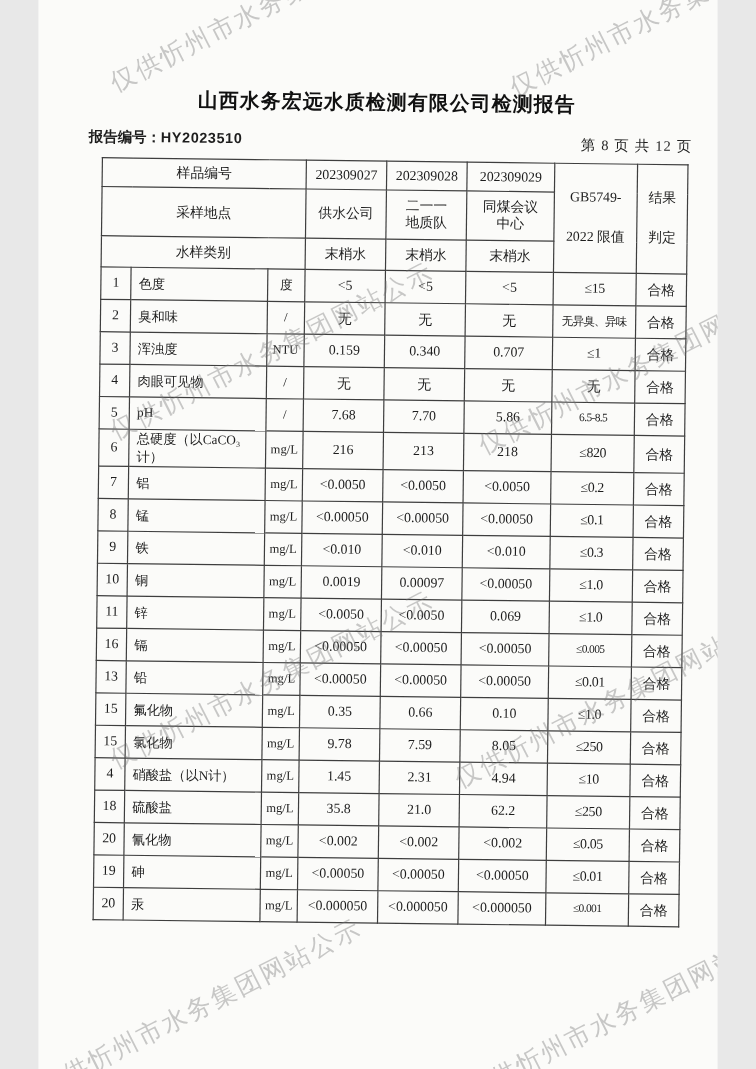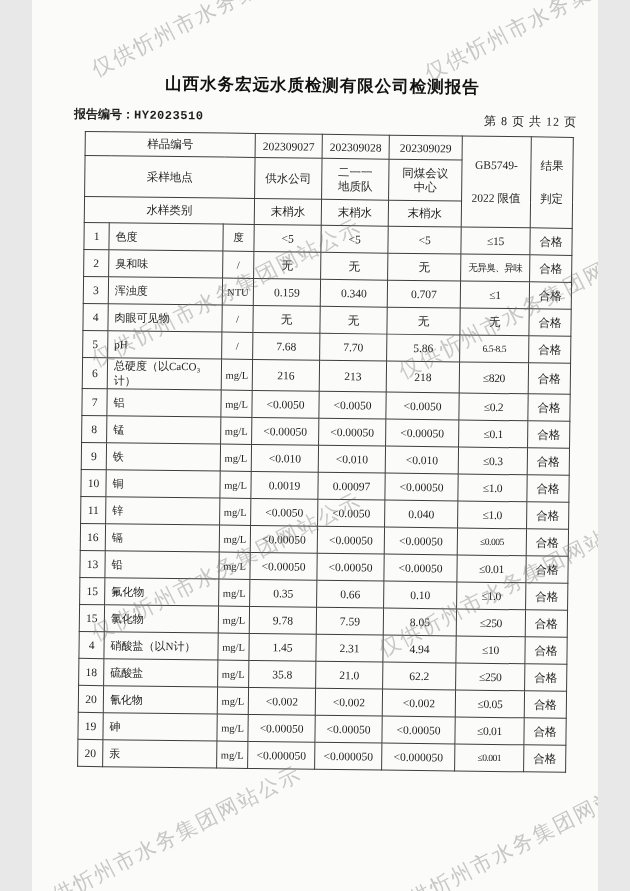--- a/index.html
+++ b/index.html
@@ -9,21 +9,21 @@
     font-family:"Liberation Serif","DejaVu Serif",serif;color:#1d1d1d;
   }
   .content{position:absolute;inset:0;transform:rotate(0.7deg);transform-origin:60px 120px;}
   .title{
     position:absolute;top:72px;left:0;width:580px;margin:0;
     text-align:center;font-size:16.5px;font-weight:bold;letter-spacing:1px;
     font-family:"Liberation Sans","DejaVu Sans",sans-serif;color:#111;
   }
   .report-no{position:absolute;left:42px;top:106px;font-size:12px;font-weight:bold;}
   .report-no .lab{font-family:Liberation Mono, monospace;}
-  .report-no .val{font-family:Liberation Mono, monospace;letter-spacing:0.5px;}
+  .report-no .val{font-family:Liberation Sans, sans-serif;letter-spacing:0.5px;}
   .page-info{position:absolute;left:452px;top:108px;font-size:12px;letter-spacing:1px;}
   table.results{
     position:absolute;left:53px;top:131px;width:488px;
     border-collapse:collapse;table-layout:fixed;z-index:2;
   }
   .results th,.results td{
     border:1px solid #3e3e3e;text-align:center;vertical-align:middle;
     padding:0;font-weight:normal;font-size:11.5px;overflow:hidden;color:#1d1d1d;
   }
   .h-row-a th{height:23px;}
@@ -207,21 +207,21 @@
             <td>&lt;0.00050</td>
     <td class="c-limit">≤1.0</td>
     <td>合格</td>
   </tr>
           <tr>
     <td class="c-no">11</td>
     <td class="c-item">锌</td>
     <td class="c-unit">mg/L</td>
     <td>&lt;0.0050</td>
     <td>&lt;0.0050</td>
-            <td>0.040</td>
+            <td>0.069</td>
     <td class="c-limit">≤1.0</td>
     <td>合格</td>
   </tr>
           <tr>
     <td class="c-no">16</td>
     <td class="c-item">镉</td>
     <td class="c-unit">mg/L</td>
     <td>&lt;0.00050</td>
     <td>&lt;0.00050</td>
             <td>&lt;0.00050</td>

